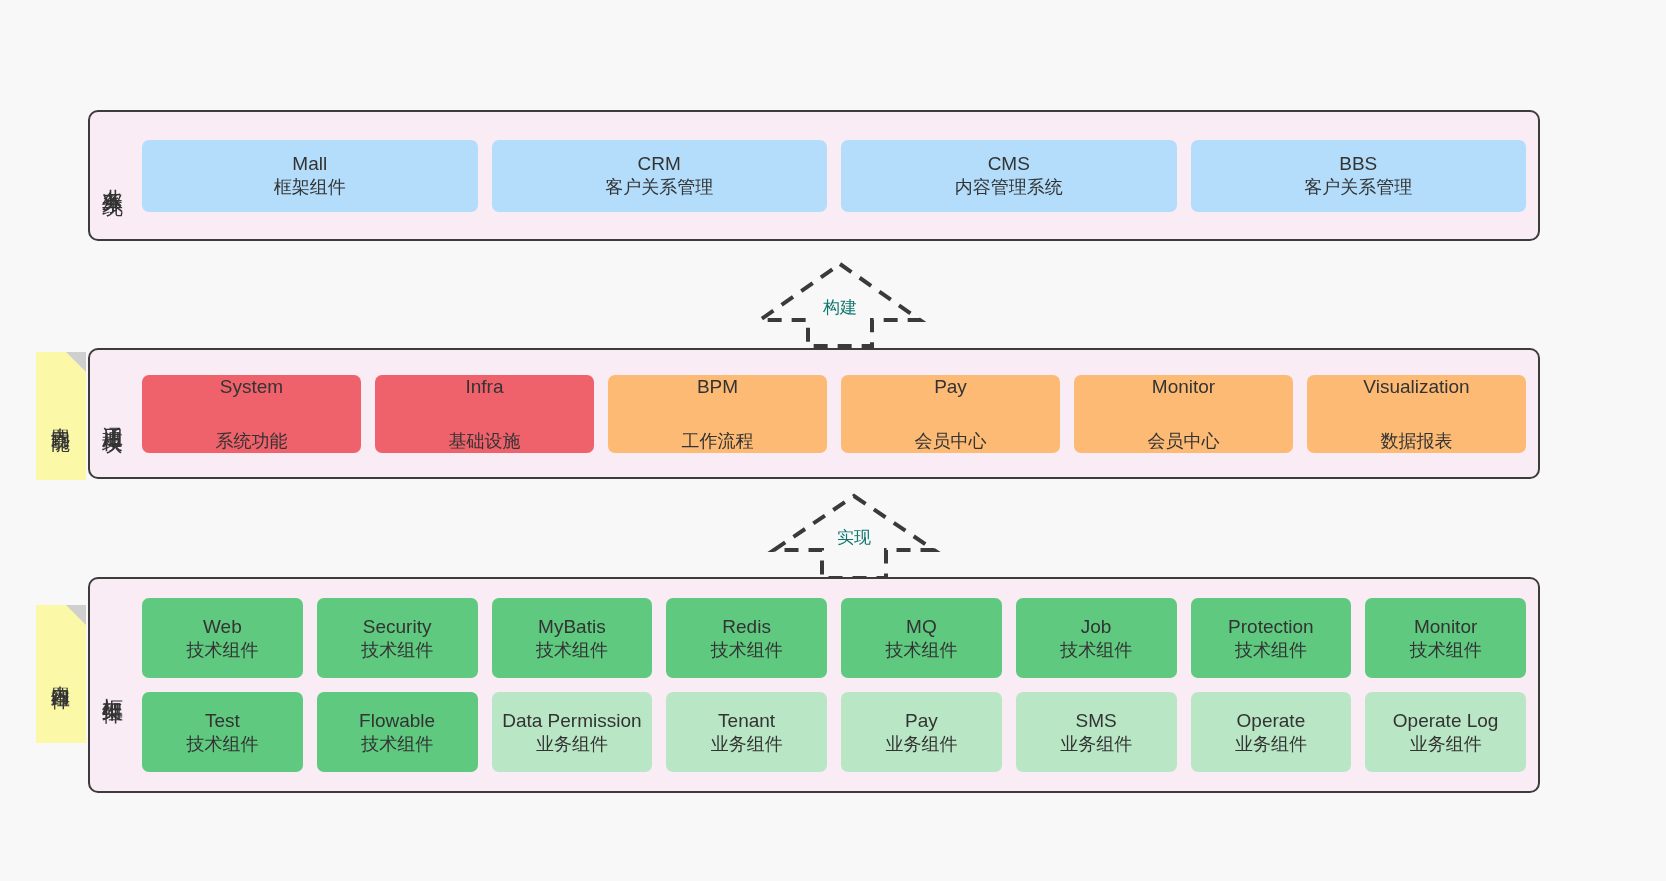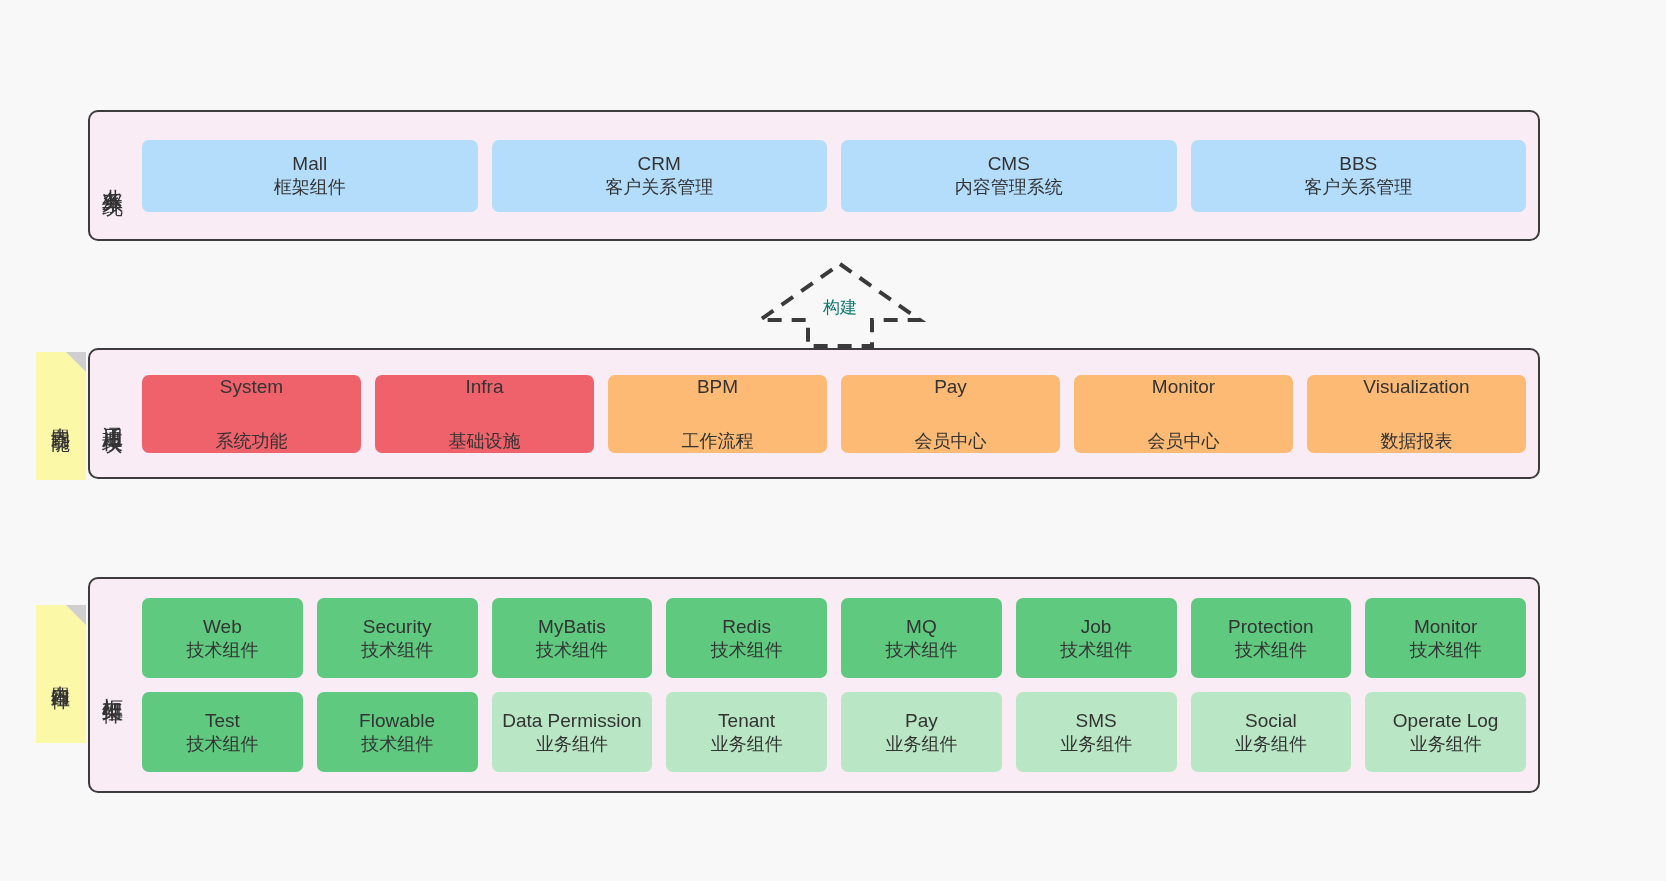--- a/index.html
+++ b/index.html
@@ -192,20 +192,26 @@
             <div class="t2">会员中心</div>
           </div>
           <div class="card c-pink">
             <div class="t1">Visualization</div>
             <div class="t2">数据报表</div>
           </div>
         </div>
     </div>
   </div>
 
+  <div class="arrow-wrap" id="arrow-impl">
+    <svg width="176" height="90" viewBox="0 0 176 90">
+      <path d="M88 6 L168 60 L120 60 L120 88 L56 88 L56 60 L8 60 Z" fill="none" stroke="#3a3a3a" stroke-width="4" stroke-dasharray="14,10" stroke-linecap="butt" stroke-linejoin="miter"></path>
+    </svg>
+    <div class="arrow-label">实现</div>
+  </div>
 
   <div class="note" id="note-components">
     <span class="fold"></span>
     <span>内置组件</span>
   </div>
 
   <div class="layer" id="layer-framework">
     <div class="layer-label">框架组件</div>
     <div class="layer-body">
       <div class="row" id="row-fw1">
@@ -261,21 +267,21 @@
           </div>
           <div class="card c-lightgreen">
             <div class="t1">Pay</div>
             <div class="t2">业务组件</div>
           </div>
           <div class="card c-lightgreen">
             <div class="t1">SMS</div>
             <div class="t2">业务组件</div>
           </div>
           <div class="card c-lightgreen">
-            <div class="t1">Social</div>
+            <div class="t1">Operate</div>
             <div class="t2">业务组件</div>
           </div>
           <div class="card c-lightgreen">
             <div class="t1">Operate Log</div>
             <div class="t2">业务组件</div>
           </div>
         </div>
     </div>
   </div>
 

